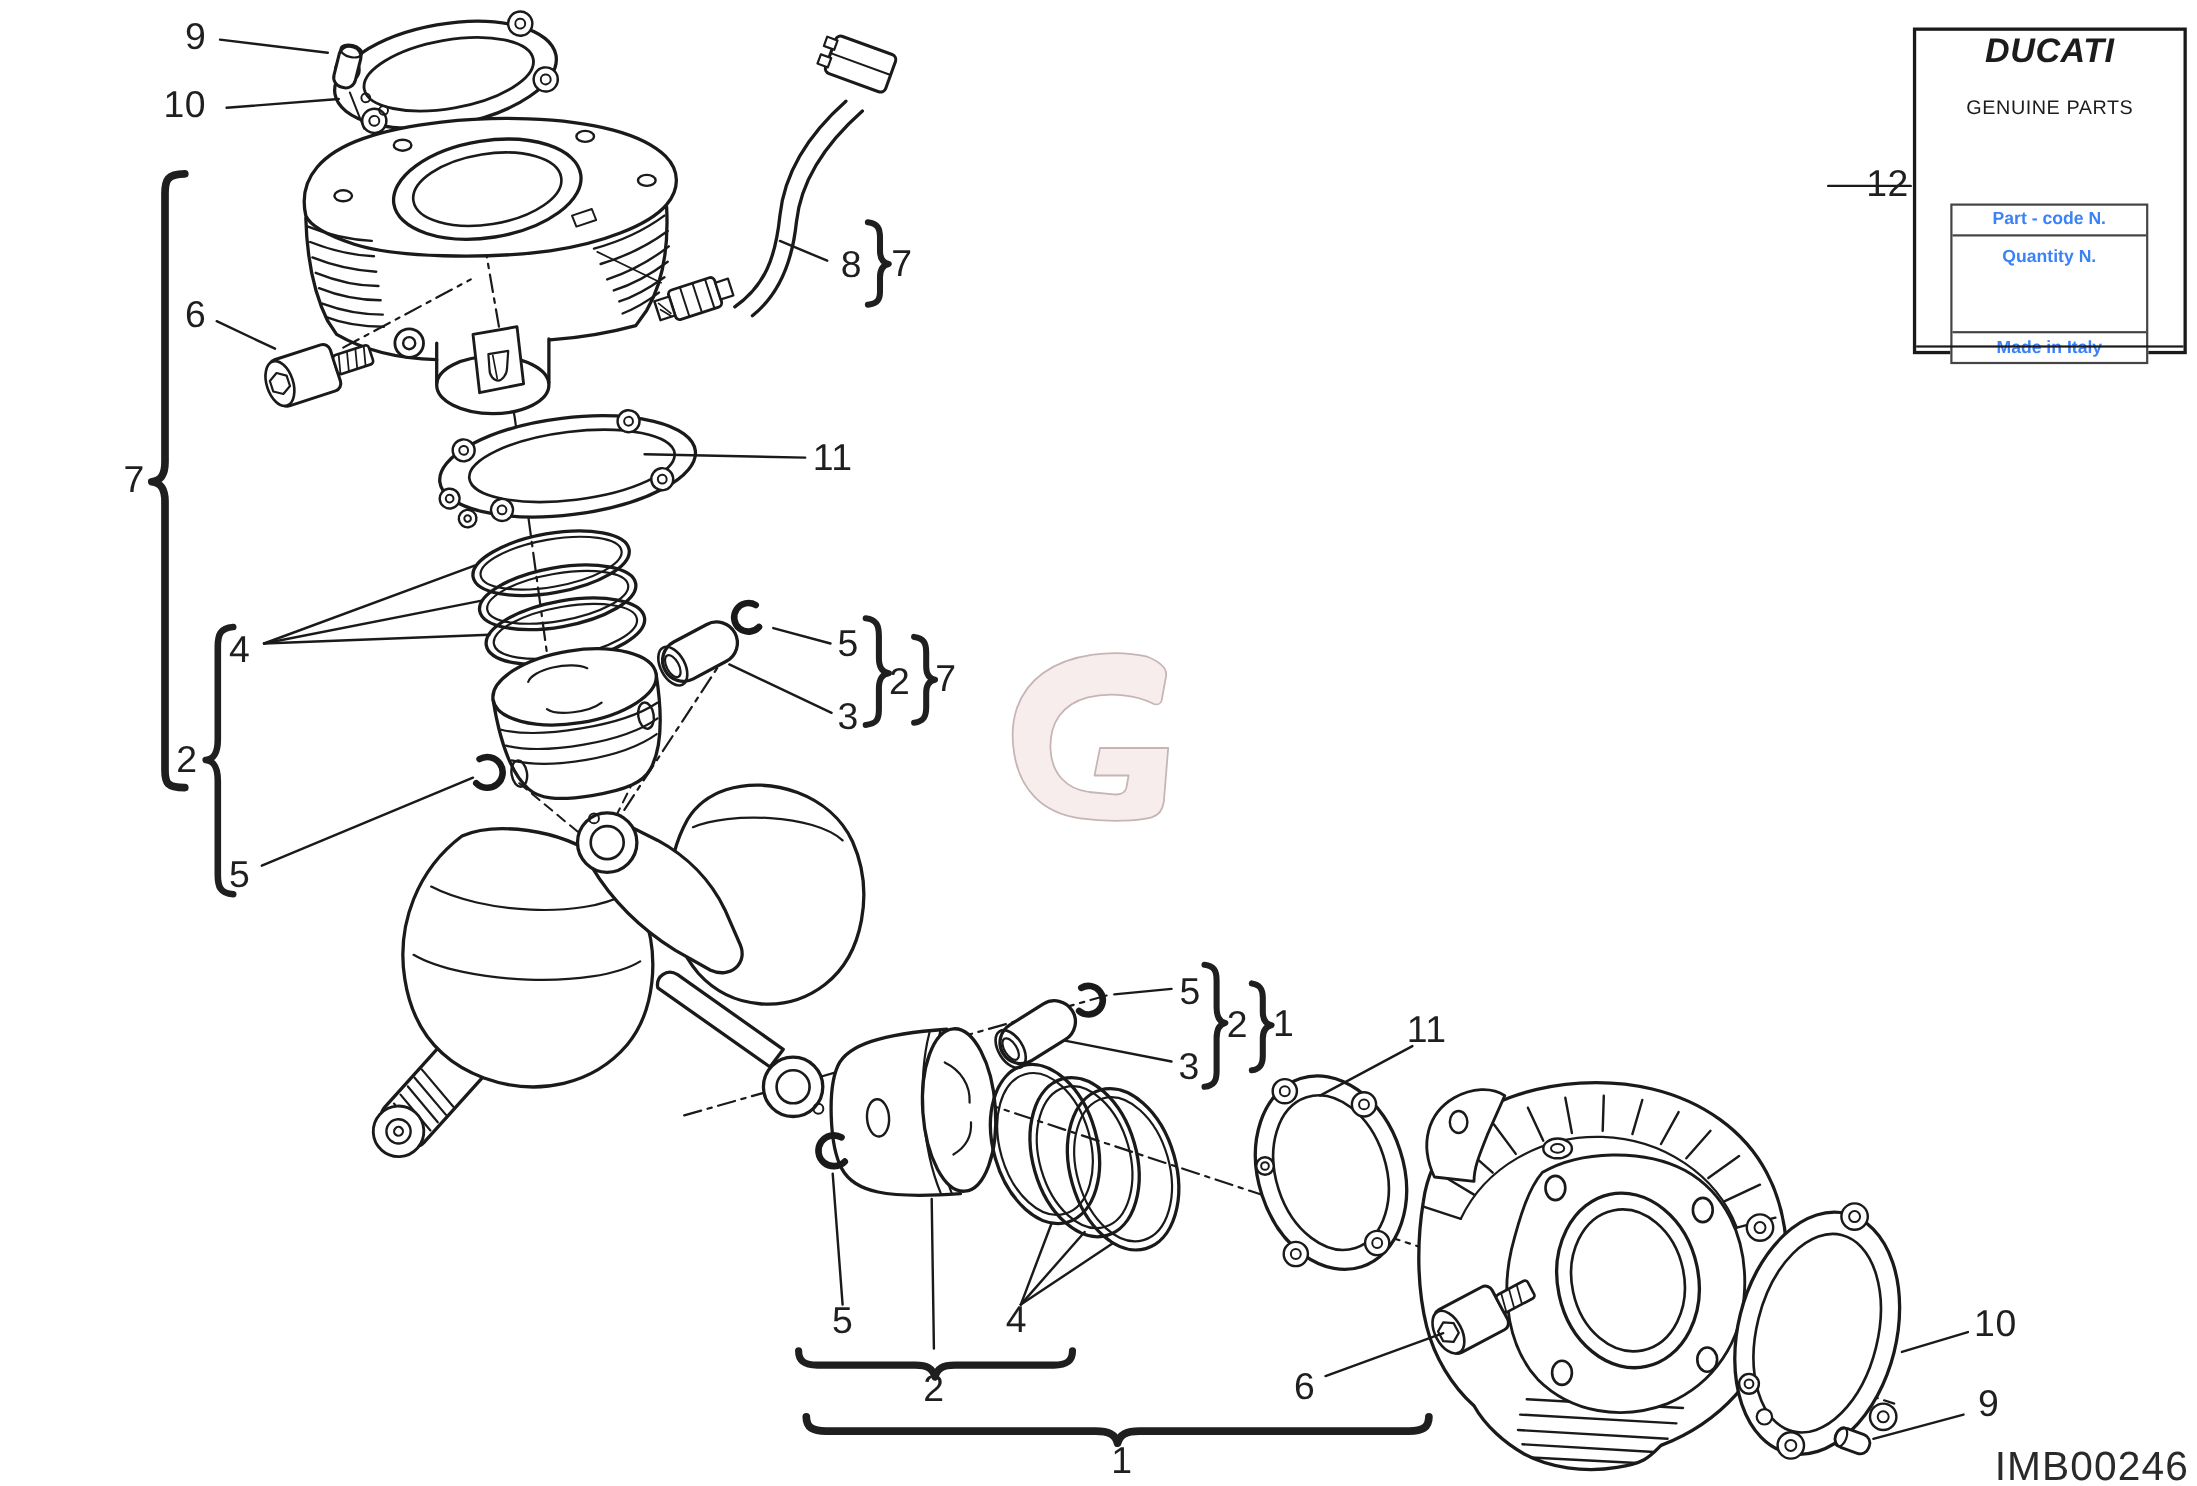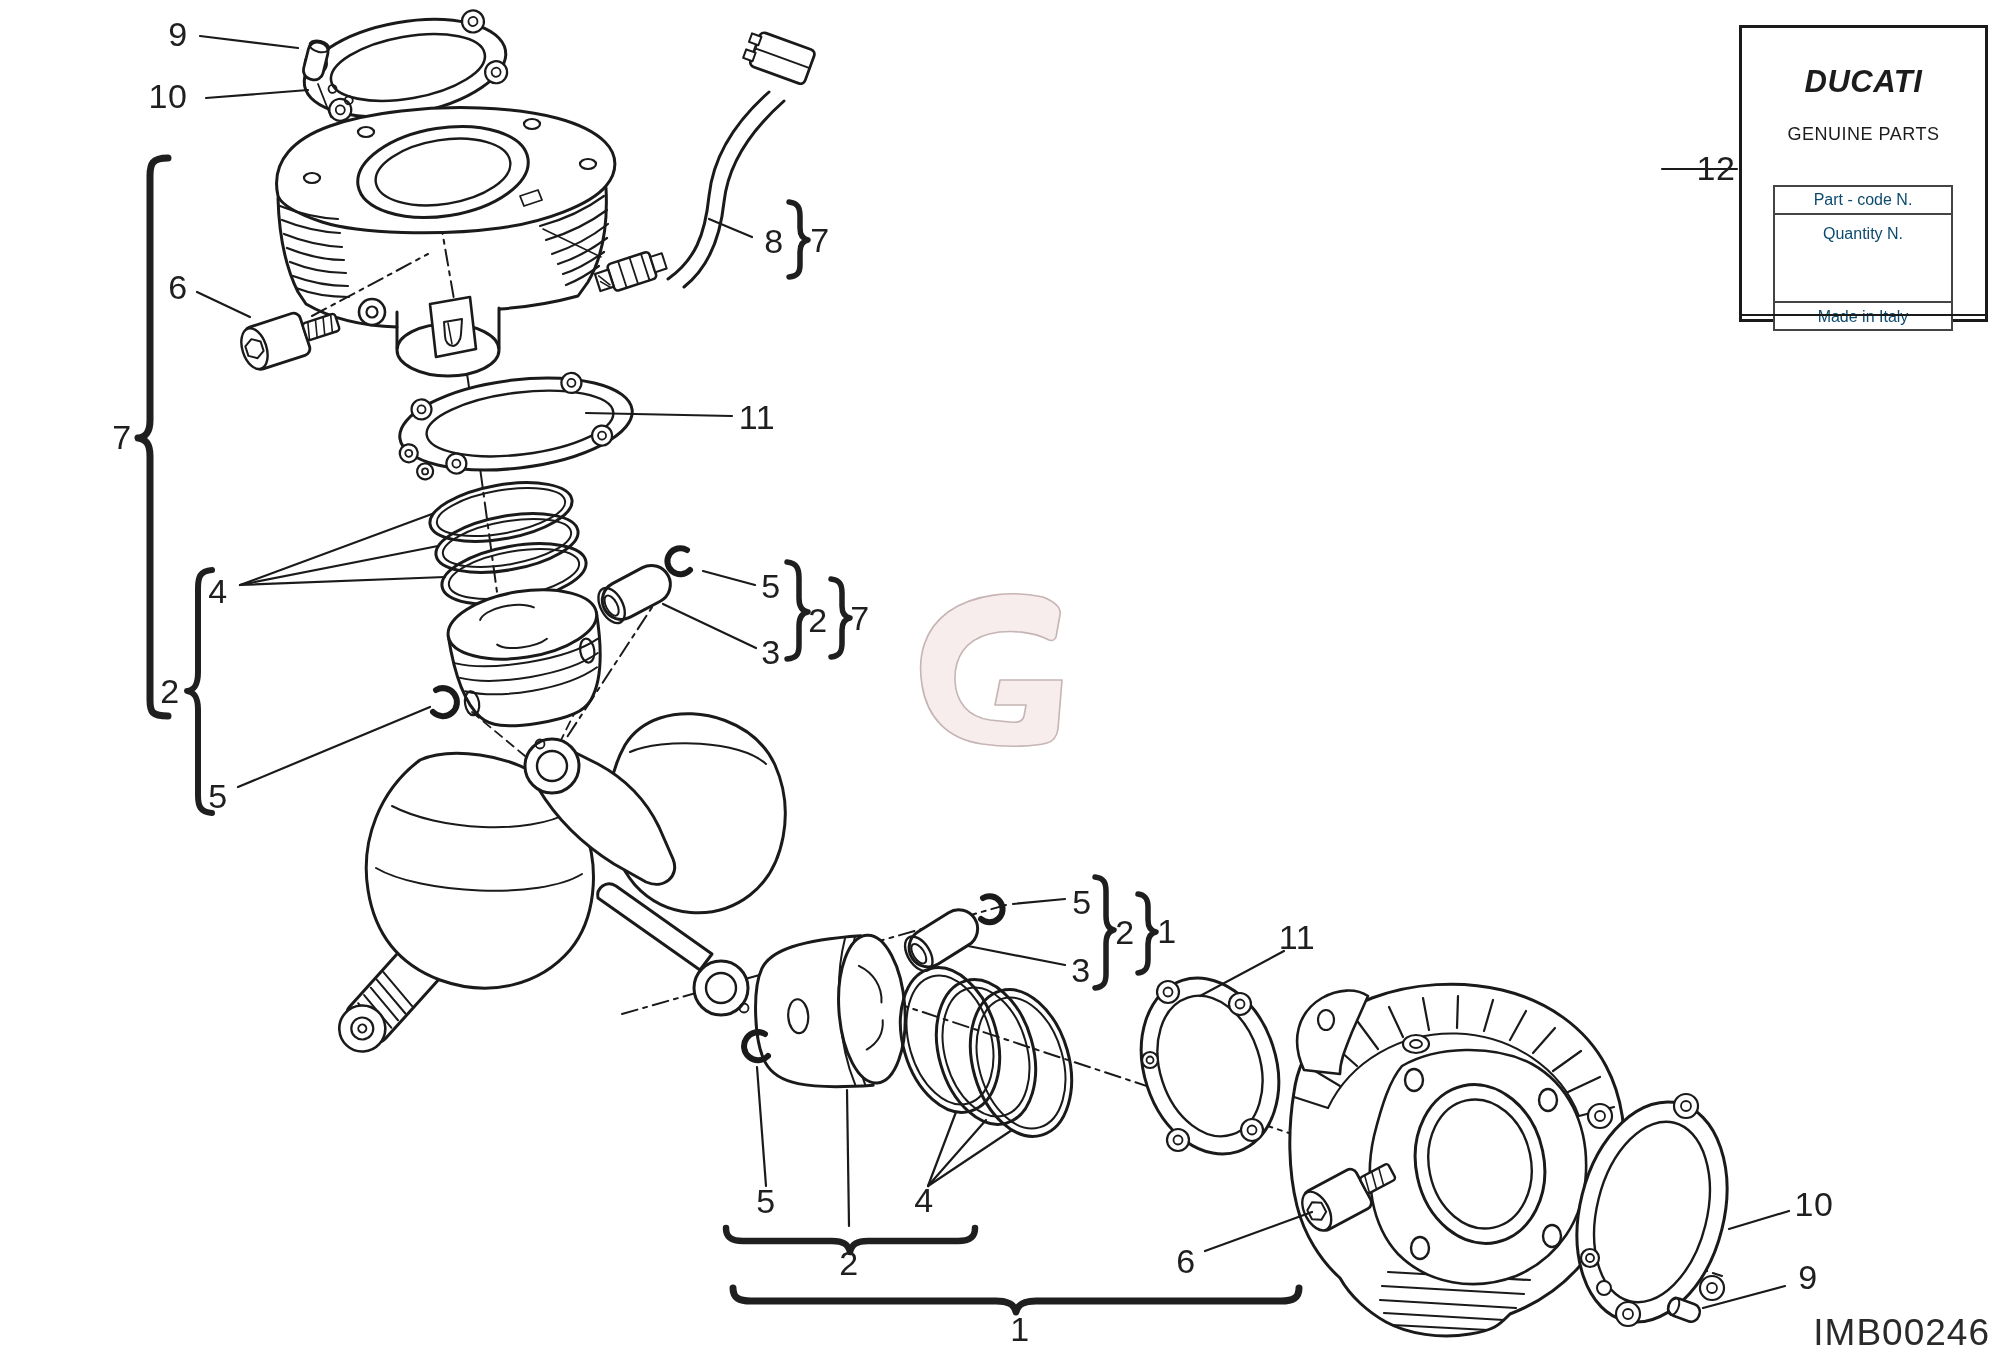--- a/index.html
+++ b/index.html
@@ -14,32 +14,32 @@
   .code{
     position:absolute;right:7px;top:1312px;font-size:37px;color:#2a2a2a;letter-spacing:1px;
   }
   svg{position:absolute;left:0;top:0;}
   
   .brandbox{
     position:absolute;left:1739px;top:25px;width:249px;height:297px;
     border:3px solid #1a1a1a;background:#fff;box-sizing:border-box;
   }
   .brandbox .brand{
-    text-align:center;margin-top:36px;font-size:31px;font-weight:800;font-style:italic;
+    text-align:center;font-size:31px;font-weight:800;font-style:italic;
     letter-spacing:0.5px;color:#1c1c1c;
   }
   .brandbox .subtitle{
     text-align:center;margin-top:24px;font-size:18px;font-weight:400;color:#1c1c1c;letter-spacing:0.5px;
   }
   .brandbox .fields{
     position:absolute;left:31px;top:157px;width:180px;border:2px solid #444;box-sizing:border-box;
     background:#fff;
   }
   .brandbox .fieldrow{
-    font-size:16px;font-weight:400;color:#0c4a6e;text-align:center;box-sizing:border-box;
+    font-size:16px;font-weight:700;color:#3b82f6;text-align:center;box-sizing:border-box;
   }
   .brandbox .r1{height:26px;line-height:26px;}
   .brandbox .r2{height:64px;line-height:22px;padding-top:8px;border-top:2px solid #444;}
   .brandbox .r3{height:28px;line-height:28px;border-top:2px solid #444;margin-top:24px;}
   .brandbox .footline{position:absolute;left:0;right:0;top:286px;border-top:2px solid #1a1a1a;}
 </style>
 </head>
 <body>
 
 <div class="stage">

